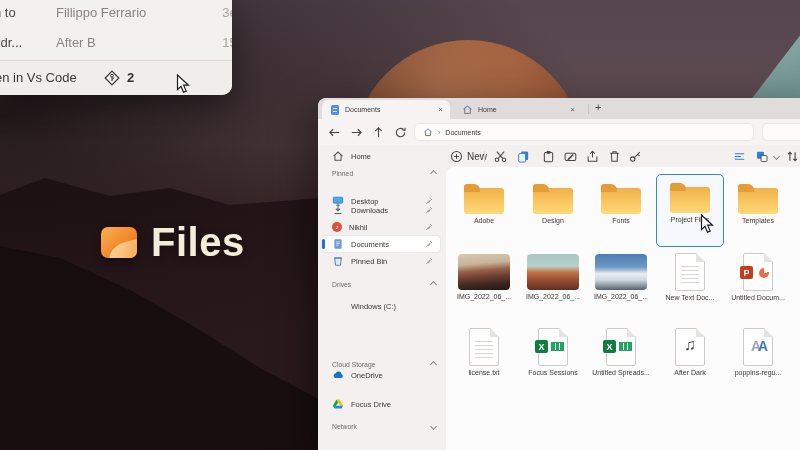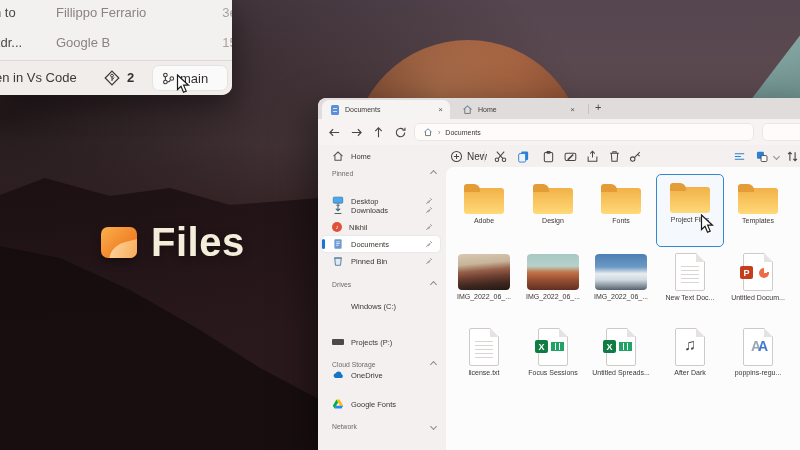--- a/index.html
+++ b/index.html
@@ -126,42 +126,33 @@
   </div>
 
   <div class="gpop">
     <div class="grow" style="top:0">
       <span class="gprefix glabel">n to</span>
       <span class="gauthor glabel">Fillippo Ferrario</span>
       <span class="ghash glabel">3e4</span>
     </div>
     <div class="grow" style="top:30px">
       <span class="gprefix glabel">kdr...</span>
-      <span class="gauthor glabel">Google B</span>
+      <span class="gauthor glabel">After B</span>
       <span class="ghash glabel">155</span>
     </div>
     <div class="gfoot">
       <span class="gaction glabel">en in Vs Code</span>
       <span class="gcommit">
         <svg width="16" height="16" viewBox="0 0 16 16">
             <path d="M8 1.2 L14.8 8 8 14.8 1.2 8 Z" fill="none" stroke="#3b3836" stroke-width="1.2"></path>
             <circle cx="8" cy="5.6" r="1.4" fill="none" stroke="#3b3836"></circle>
             <path d="M8 7 V11 M8 9.5 L10.3 7.6" stroke="#3b3836" fill="none"></path>
           </svg>
       </span>
       <span class="gcount">2</span>
-      <span class="gbranch">
-        <svg width="13" height="13" viewBox="0 0 13 13">
-            <circle cx="3.4" cy="3" r="1.8" fill="none" stroke="#3b3836" stroke-width="1.1"></circle>
-            <circle cx="3.4" cy="10" r="1.8" fill="none" stroke="#3b3836" stroke-width="1.1"></circle>
-            <circle cx="9.8" cy="6.5" r="1.8" fill="none" stroke="#3b3836" stroke-width="1.1"></circle>
-            <path d="M3.4 4.8 V8.2 M5.2 10 C8 10 8 8.3 8 8.3" fill="none" stroke="#3b3836" stroke-width="1.1"></path>
-          </svg>
-        <span>main</span>
-      </span>
     </div>
   </div>
 
   <div class="win">
 
     <div class="tabbar">
       <div class="tab active">
         <span class="tabicon-doc"></span>
         <span>Documents</span>
         <span class="tabx">×</span>
@@ -342,41 +333,37 @@
           </svg>
       </div>
       <div class="shdr" style="top:133px">
         <span>Drives</span>
         <span class="chev up"></span>
       </div>
       <div class="srow" style="top:153px">
         <span class="drive-ic win"></span>
         <span>Windows (C:)</span>
       </div>
-      <div class="srow" style="top:189px">
-        <span class="drive-ic"></span>
-        <span>Projects (P:)</span>
-      </div>
       <div class="shdr" style="top:213px">
         <span>Cloud Storage</span>
         <span class="chev up"></span>
       </div>
       <div class="srow" style="top:222px">
         <svg class="ic12" viewBox="0 0 14 14">
             <path d="M4 10.5 a2.8 2.8 0 0 1 .3-5.5 A3.6 3.6 0 0 1 11.2 6 a2.4 2.4 0 0 1 -.2 4.5z" fill="#1375c6"></path>
           </svg>
         <span>OneDrive</span>
       </div>
       <div class="srow" style="top:251px">
         <svg class="ic12" viewBox="0 0 14 14">
             <path fill="#00ac47" d="M5.2 1.8 L1 9 l2 3.2 L7.2 5z"></path>
             <path fill="#ffba00" d="M5.2 1.8 h3.6 L13 9 H9.4z"></path>
             <path fill="#2684fc" d="M3 12.2 L4.8 9 H13 l-1.9 3.2z"></path>
           </svg>
-        <span>Google Fonts</span>
+        <span>Focus Drive</span>
       </div>
       <div class="shdr" style="top:275px">
         <span>Network</span>
         <span class="chev dn"></span>
       </div>
     </div>
 
     <div class="card">
 
       <div class="tile" style="left:6px;top:9px">

